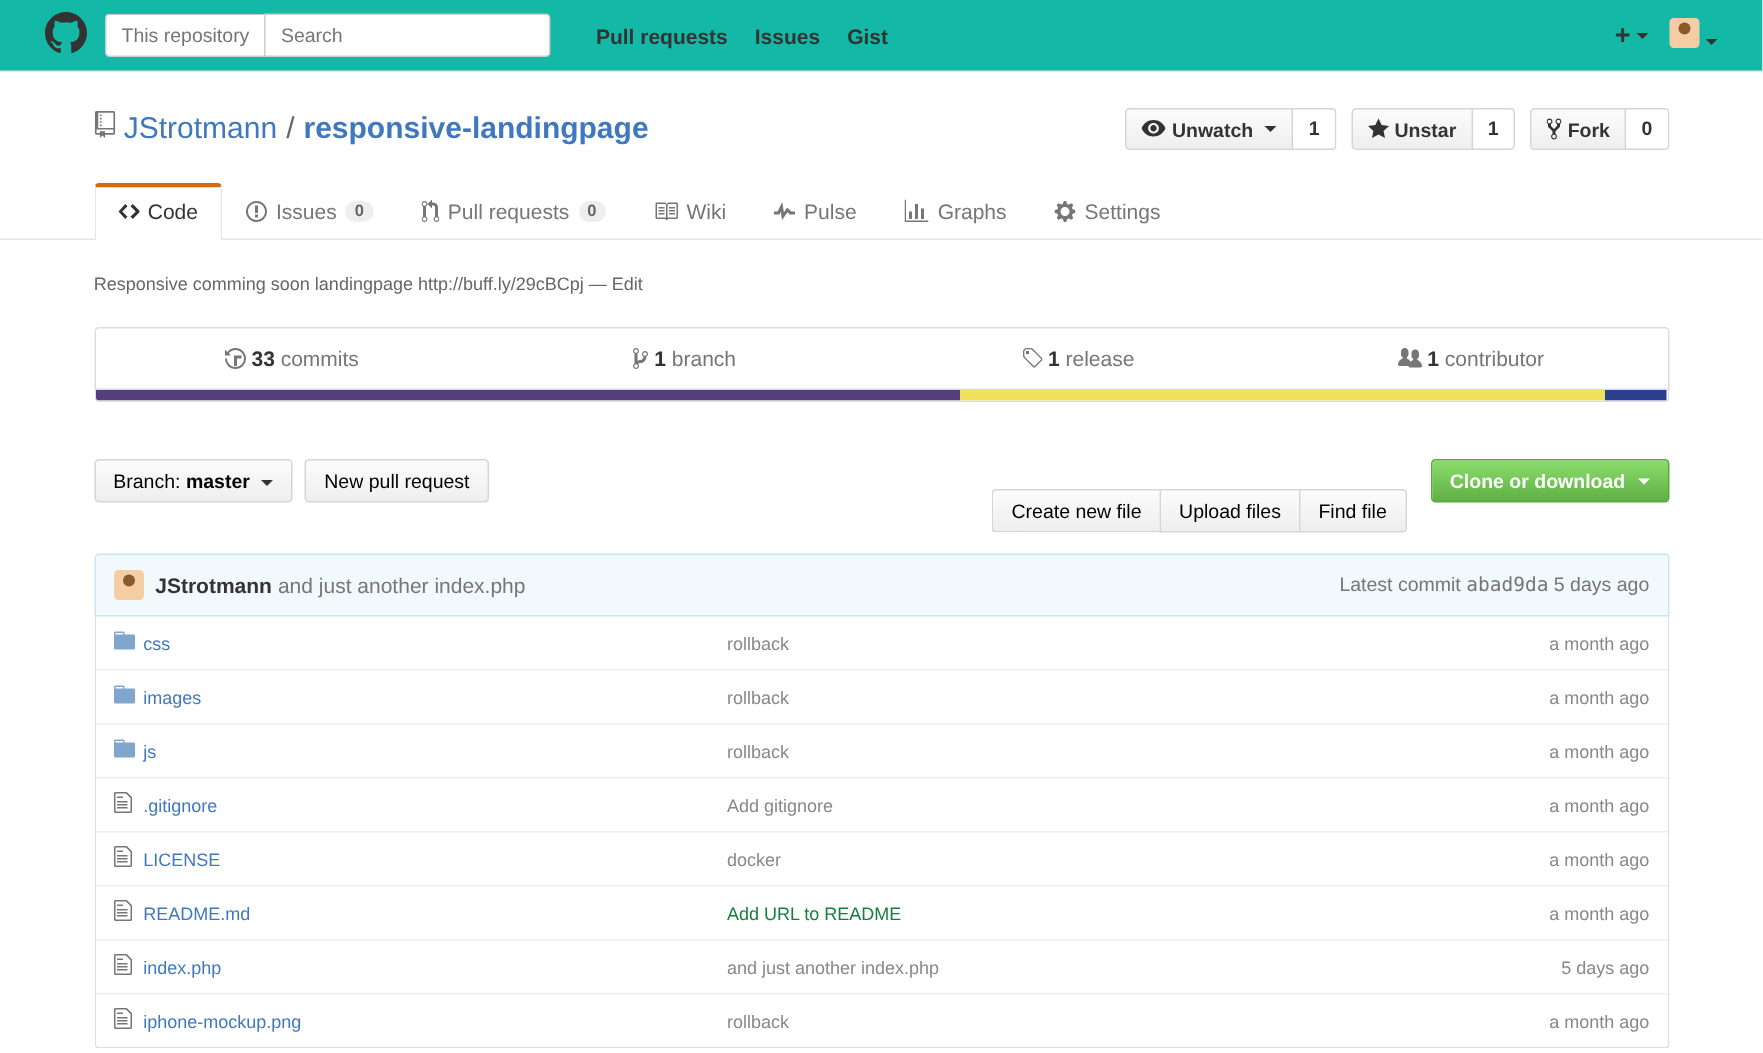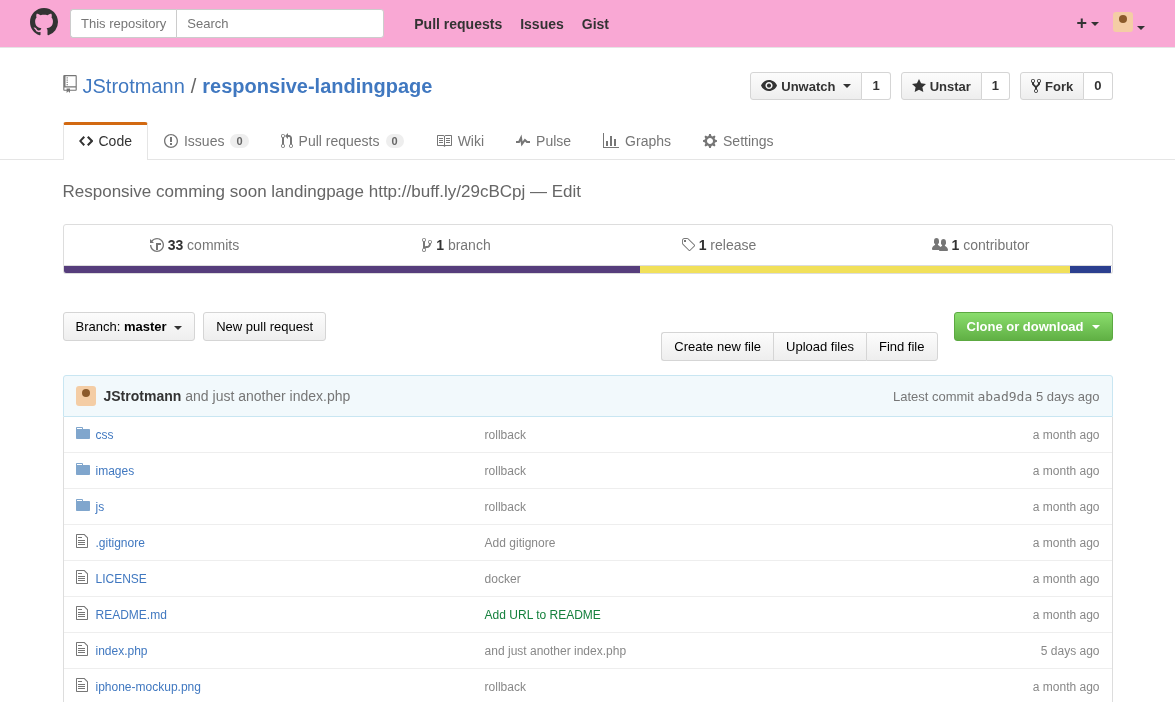--- a/index.html
+++ b/index.html
@@ -1,23 +1,23 @@
 <!DOCTYPE html>
 <html><head>
 <meta charset="utf-8">
 <style>
 * { box-sizing: border-box; margin: 0; padding: 0; }
 body { font-family: -apple-system, BlinkMacSystemFont, "Segoe UI", Helvetica, Arial, sans-serif; font-size: 14px; color: #333; background: #fff; }
 a { color: #4078c0; text-decoration: none; }
 
-.topbar { background: #f9a8d4; border-bottom: 1px solid #e5e5e5; padding: 8px 30px; display: flex; align-items: center; }
+.topbar { background: #14b8a6; border-bottom: 1px solid #e5e5e5; padding: 8px 30px; display: flex; align-items: center; }
 .logo svg { fill: #333; }
 .search-group { display: flex; margin-left: 12px; }
 .scope-label { background: #fff; border: 1px solid #ccc; border-right: none; padding: 6px 10px; border-radius: 3px 0 0 3px; font-size: 13px; color: #767676; }
-.search-input { border: 1px solid #ccc; border-radius: 0 3px 3px 0; padding: 6px 10px; font-size: 13px; width: 208px; }
+.search-input { border: 1px solid #ccc; border-radius: 0 3px 3px 0; padding: 6px 10px; font-size: 13px; width: 191px; }
 .nav-links { margin-left: 30px; display: flex; gap: 18px; }
 .nav-links a { color: #333; font-weight: 600; font-size: 14px; }
 .topbar-right { margin-left: auto; display: flex; align-items: center; gap: 14px; }
 .plus { font-size: 18px; font-weight: bold; color: #333; display: flex; align-items: center; }
 .avatar-sm { width: 20px; height: 20px; background: #f4cda5; border-radius: 3px; display: inline-block; position: relative; }
 .avatar-sm::before { content:""; position:absolute; top:3px; left:6px; width:8px; height:8px; background:#8b5a2b; border-radius:50%; }
 .caret { display:inline-block; width:0; height:0; border-left:4px solid transparent; border-right:4px solid transparent; border-top:4px solid #333; margin-left:4px; vertical-align:middle; }
 
 .container { max-width: 1080px; margin: 0 auto; padding: 0 15px; }
 
@@ -32,21 +32,21 @@
 .btn-group { display: flex; }
 .btn { background: linear-gradient(#fcfcfc,#eee); border: 1px solid #d5d5d5; padding: 5px 10px; font-size: 13px; font-weight: 600; color: #333; cursor: pointer; display: flex; align-items: center; gap: 4px; }
 .btn:first-child { border-radius: 3px 0 0 3px; }
 .social-count { background: #fff; border: 1px solid #d5d5d5; border-left: none; padding: 5px 10px; font-size: 13px; font-weight: 600; color: #333; border-radius: 0 3px 3px 0; }
 
 .reponav { display: flex; margin-top: 22px; }
 .reponav-item { padding: 10px 15px; color: #767676; display: flex; align-items: center; gap: 6px; border: 1px solid transparent; border-bottom: none; font-size: 14px; cursor: pointer; }
 .reponav-item.selected { background: #fff; border-color: #e5e5e5; border-top: 3px solid #d26911; border-radius: 3px 3px 0 0; color: #333; margin-bottom: -1px; padding-top: 7px; }
 .reponav-item .counter { background: #eee; border-radius: 10px; padding: 1px 6px; font-size: 11px; font-weight: 600; color: #666; }
 
-.repo-desc { padding: 22px 0; font-size: 17px; color: #666; }
+.repo-desc { padding: 22px 0; font-size: 12px; color: #666; }
 .repo-desc a { color: #666; }
 .edit-link { color: #767676; }
 
 .numbers-summary { display: flex; border: 1px solid #ddd; border-radius: 3px 3px 0 0; }
 .numbers-summary .nsitem { flex: 1; text-align: center; padding: 12px 0; color: #767676; font-size: 14px; cursor: pointer; }
 .numbers-summary .nsitem strong { color: #333; }
 .lang-bar { height: 8px; display: flex; border: 1px solid #ddd; border-top: none; border-radius: 0 0 3px 3px; overflow: hidden; }
 .lang-seg { height: 100%; }
 
 .file-nav { display: flex; align-items: center; margin: 18px 0 14px; gap: 8px; }

